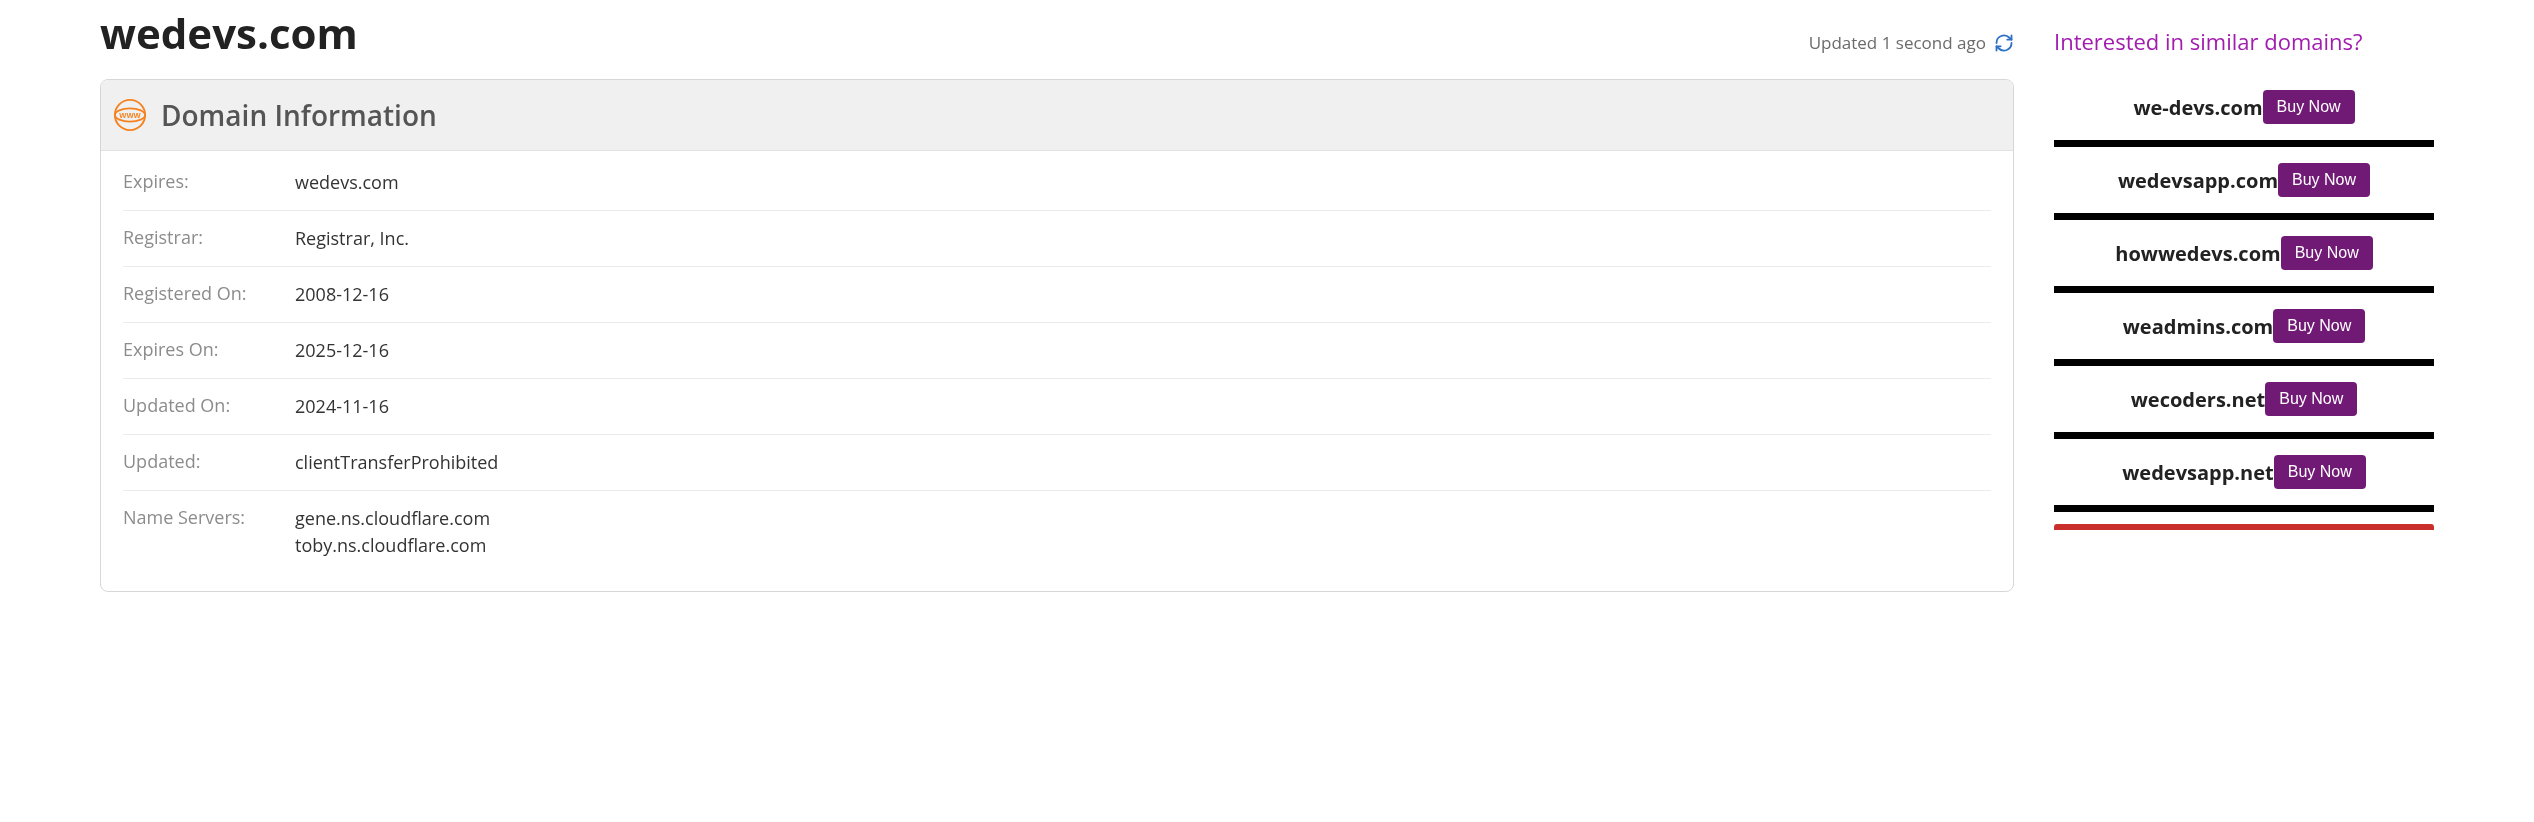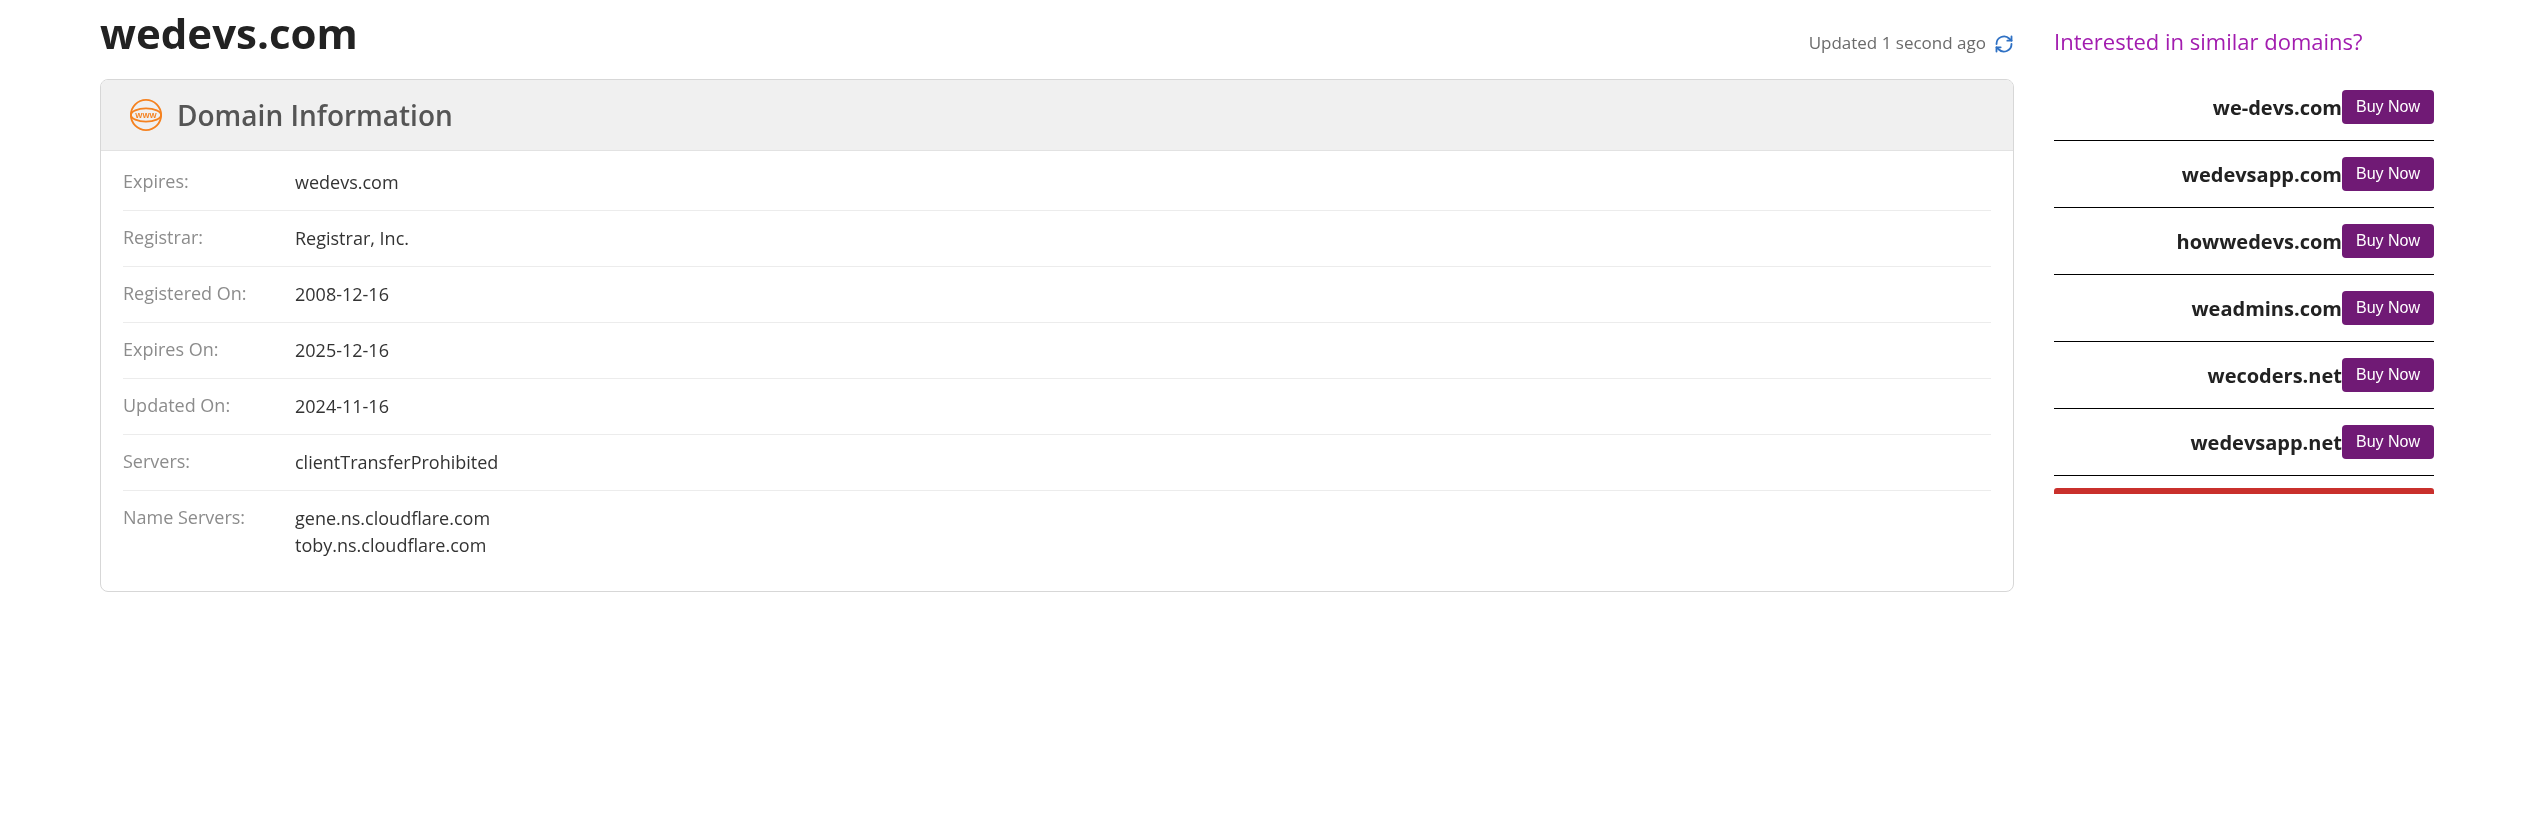--- a/index.html
+++ b/index.html
@@ -23,38 +23,38 @@
     justify-content: space-between;
     margin: 4px 0 18px 0;
   }
   .title {
     font-size: 42px;
     font-weight: 700;
     color: #222;
   }
   .updated {
     display: flex;
-    align-items: flex-end;
+    align-items: center;
     gap: 8px;
     font-size: 17px;
     color: #6b6b6b;
   }
   .refresh-icon {
     width: 20px; height: 20px;
     display: inline-flex;
   }
 
   .card {
     border: 1px solid #d7d7d7;
     border-radius: 8px;
     overflow: hidden;
   }
   .card-header {
     background: #f0f0f0;
-    padding: 16px 28px;
+    padding: 16px 12px;
     display: flex;
     align-items: center;
     gap: 14px;
     border-bottom: 1px solid #e2e2e2;
   }
   .card-header-title {
     font-size: 28px;
     font-weight: 600;
     color: #555;
   }
@@ -84,23 +84,23 @@
 
   .sidebar-title {
     font-size: 22px;
     color: #a21caf;
     margin-bottom: 18px;
     font-weight: 400;
   }
   .sim {
     display: flex;
     align-items: center;
-    justify-content: flex-end;
+    justify-content: center;
     padding: 16px 0;
-    border-bottom: 1px solid #000000;
+    border-bottom: 7px solid #000000;
   }
   .sim-name {
     font-size: 20px;
     font-weight: 700;
     color: #222;
   }
   .buy {
     background: #701a75;
     color: #fff;
     border: none;
@@ -163,21 +163,21 @@
           </div>
           <div class="row">
             <div class="row-label">Expires On:</div>
             <div class="row-value">2025-12-16</div>
           </div>
           <div class="row">
             <div class="row-label">Updated On:</div>
             <div class="row-value">2024-11-16</div>
           </div>
           <div class="row">
-            <div class="row-label">Servers:</div>
+            <div class="row-label">Updated:</div>
             <div class="row-value">clientTransferProhibited</div>
           </div>
           <div class="row">
             <div class="row-label">Name Servers:</div>
             <div class="row-value">gene.ns.cloudflare.com<br>toby.ns.cloudflare.com</div>
           </div>
         </div>
     </div>
   </div>
 

